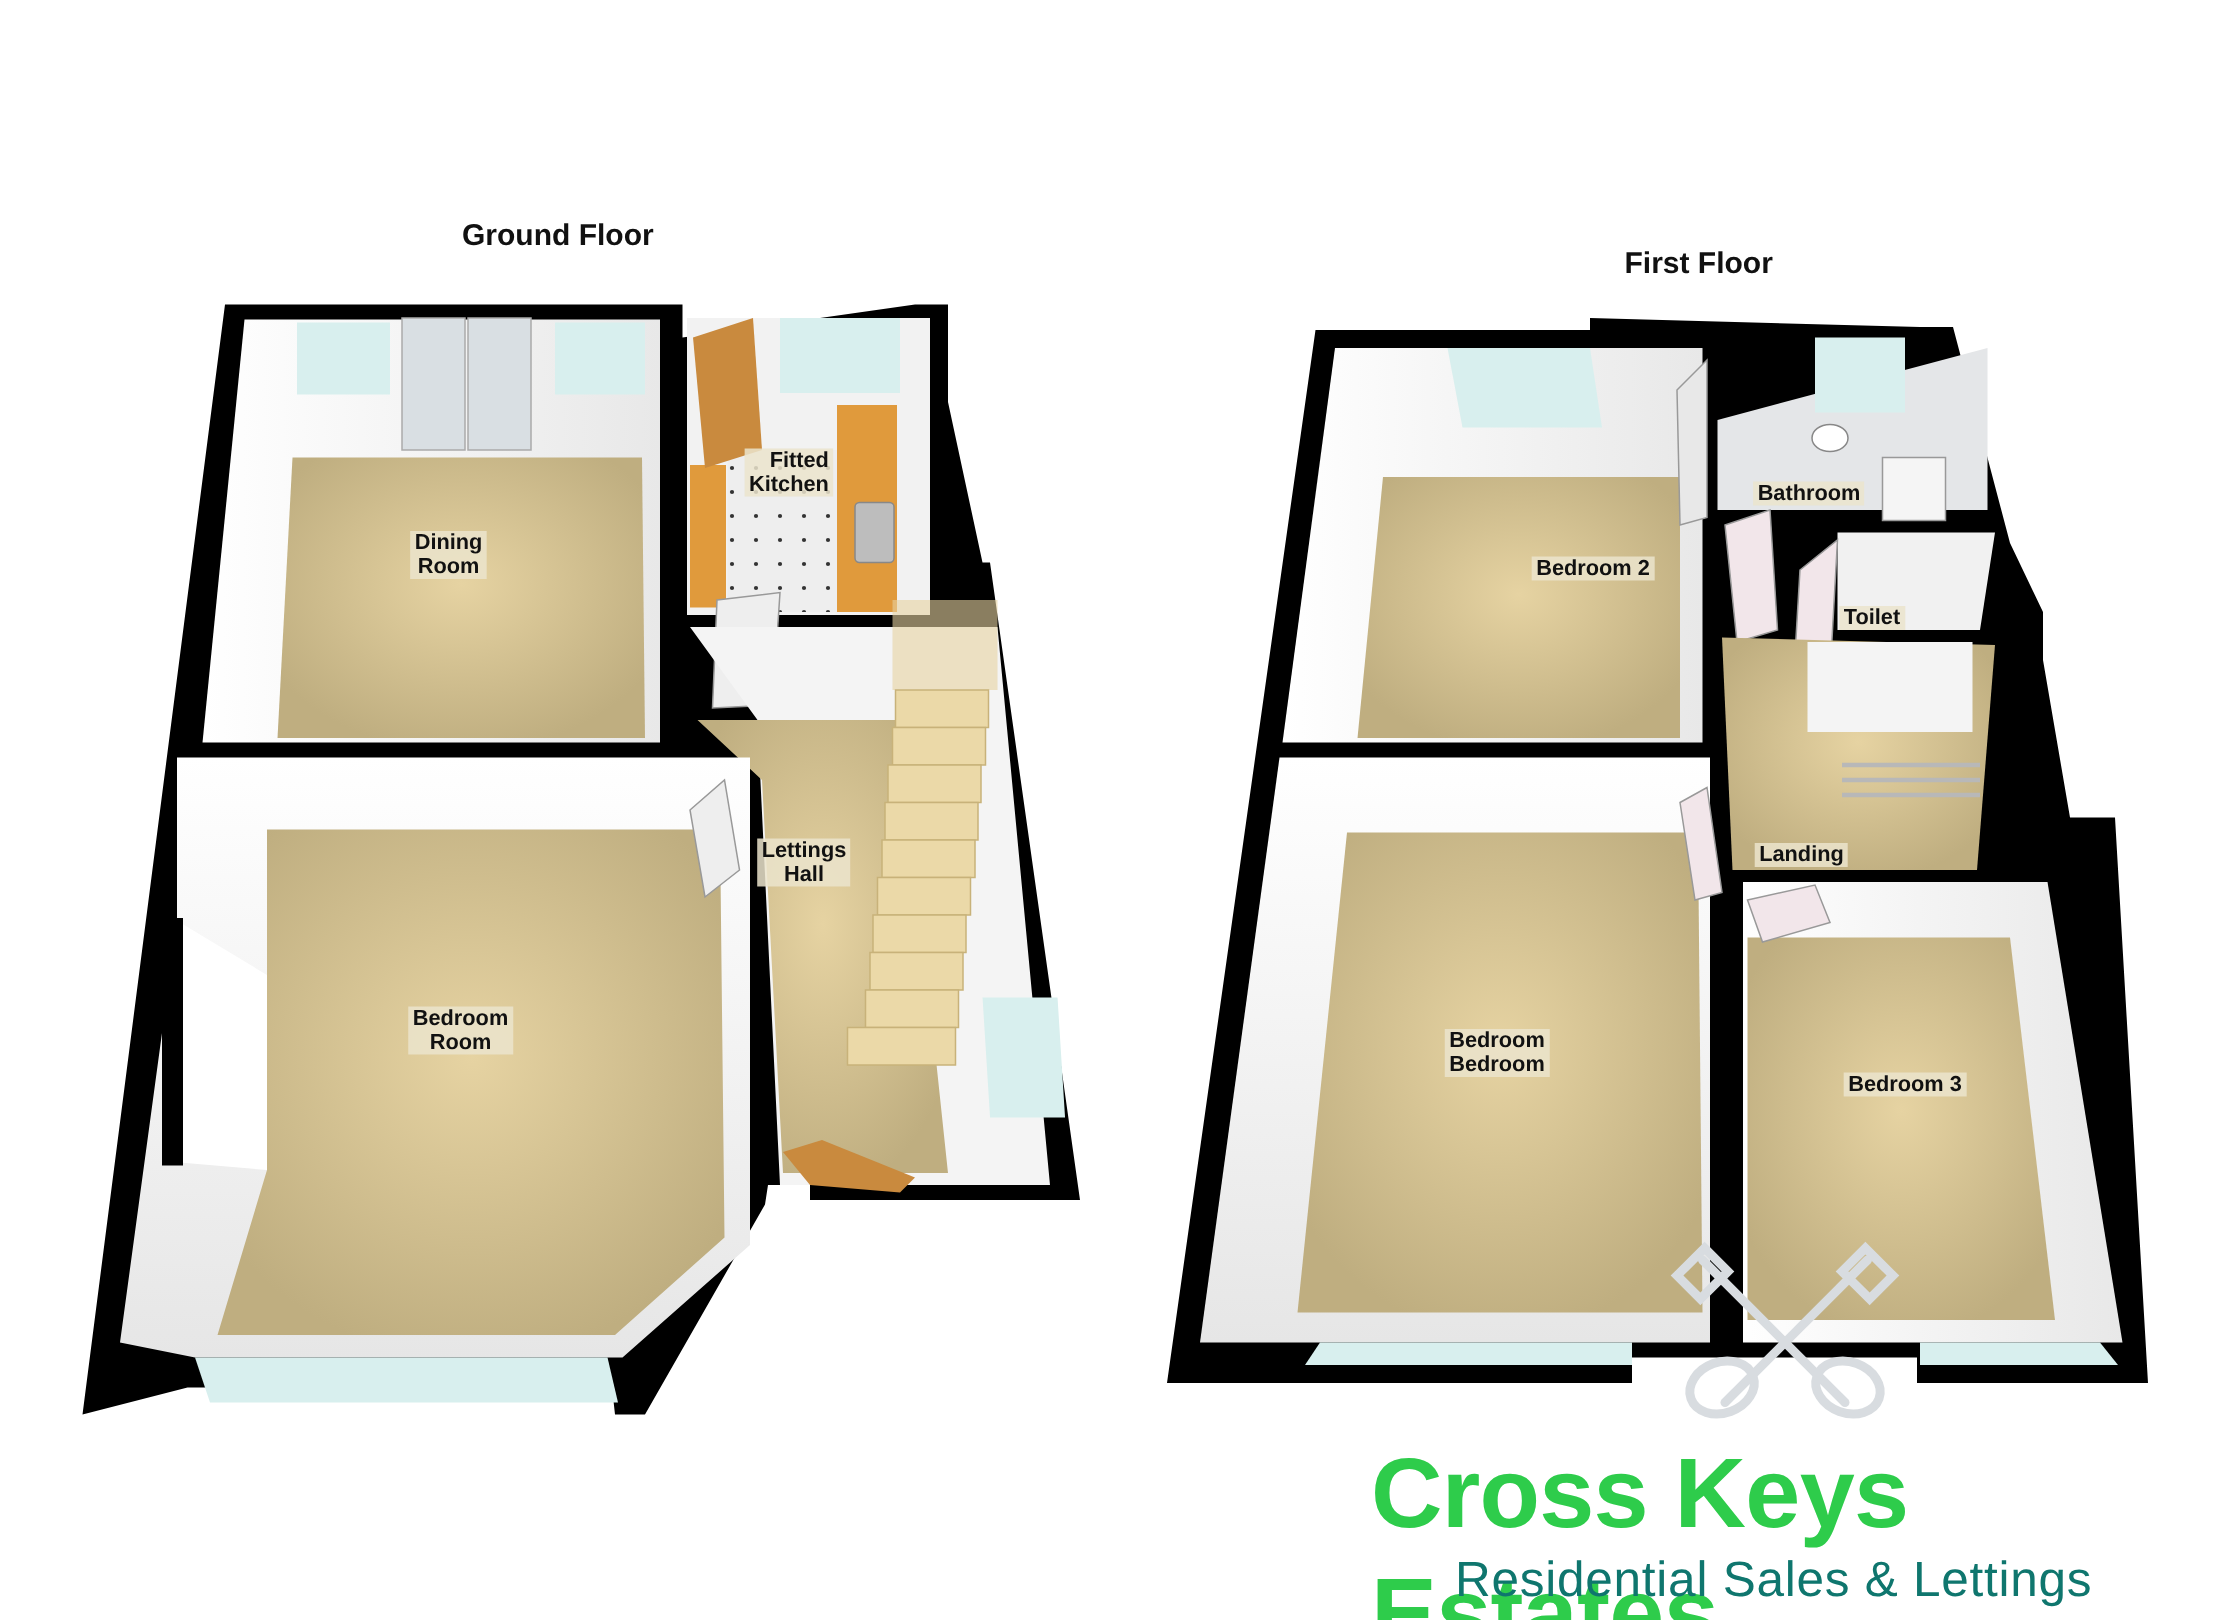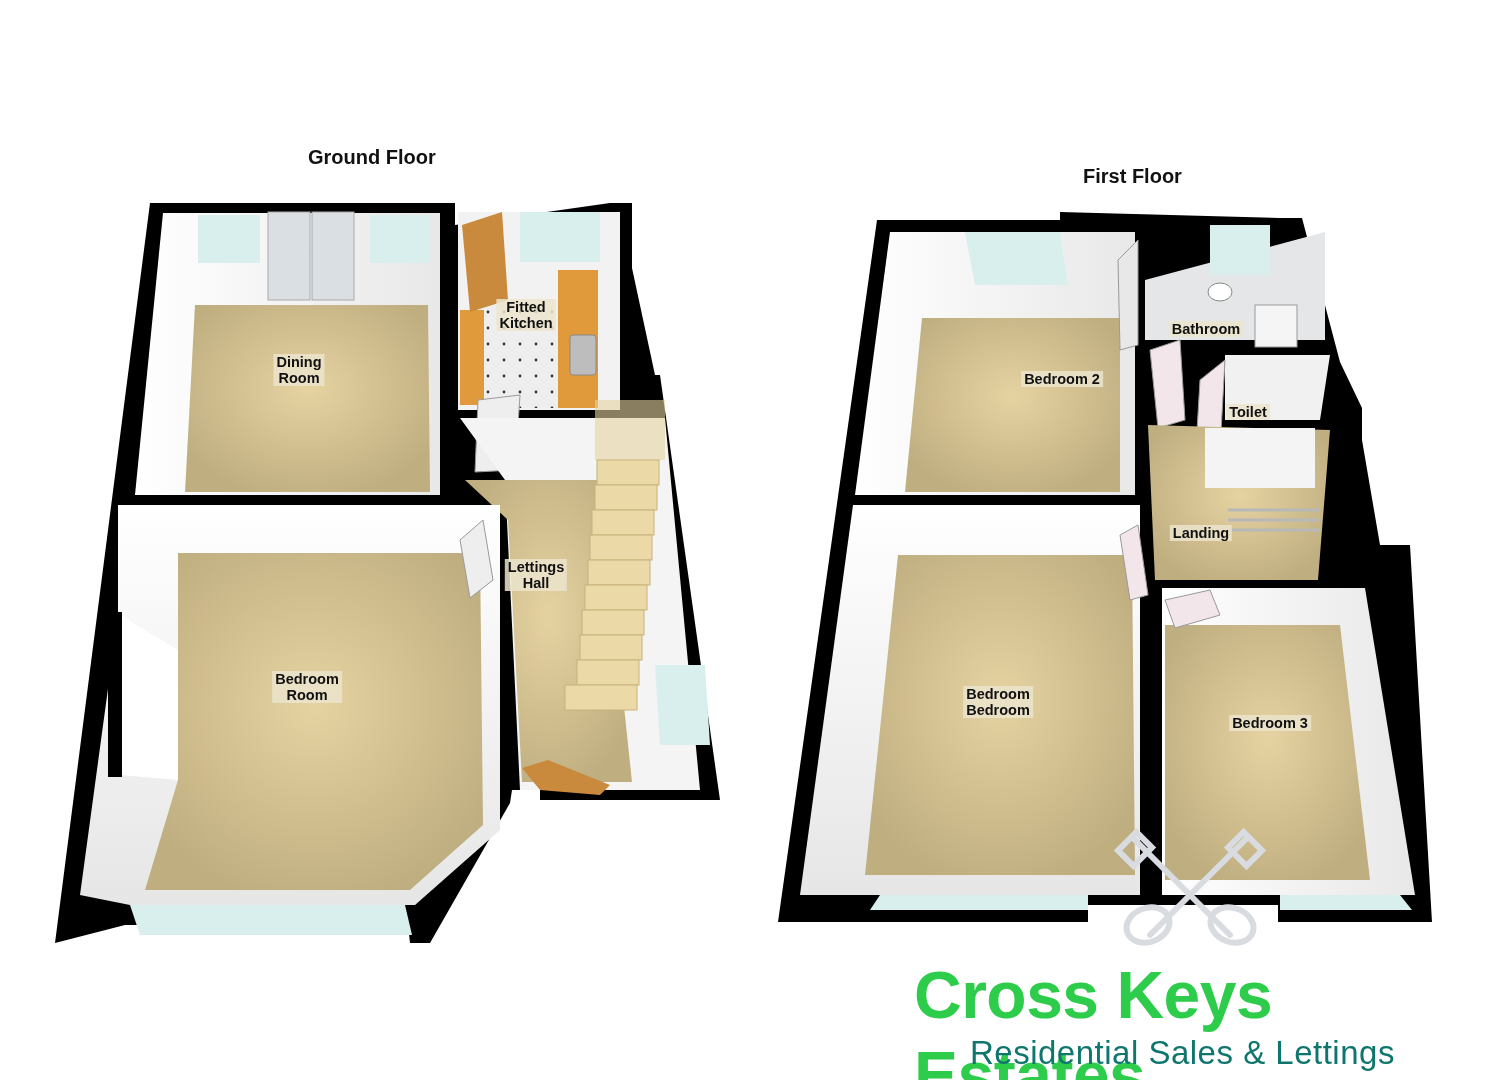--- a/index.html
+++ b/index.html
@@ -127,21 +127,21 @@
     <rect x="1232" y="838" width="26" height="22" transform="rotate(45 1245 849)"></rect>
     <ellipse cx="1148" cy="925" rx="22" ry="17" transform="rotate(-20 1148 925)"></ellipse>
     <ellipse cx="1232" cy="925" rx="22" ry="17" transform="rotate(20 1232 925)"></ellipse>
   </g>
 </svg>
 
 <div class="room-label" style="left:299px;top:370px;">
   <div>Dining</div>
   <div>Room</div>
 </div>
-<div class="room-label" style="left:526px;top:315px;">
+<div class="room-label" style="left:526px;top:315px;text-align:right;">
   <div>Fitted</div>
   <div>Kitchen</div>
 </div>
 <div class="room-label" style="left:536px;top:575px;">
   <div>Lettings</div>
   <div>Hall</div>
 </div>
 <div class="room-label" style="left:307px;top:687px;">
   <div>Bedroom</div>
   <div>Room</div>
@@ -149,21 +149,21 @@
 
 <div class="room-label" style="left:1062px;top:379px;">
   <div>Bedroom 2</div>
 </div>
 <div class="room-label" style="left:1206px;top:329px;">
   <div>Bathroom</div>
 </div>
 <div class="room-label" style="left:1248px;top:412px;">
   <div>Toilet</div>
 </div>
-<div class="room-label" style="left:1201px;top:533px;">
+<div class="room-label" style="left:1201px;top:570px;">
   <div>Landing</div>
 </div>
 <div class="room-label" style="left:998px;top:702px;">
   <div>Bedroom</div>
   <div>Bedroom</div>
 </div>
 <div class="room-label" style="left:1258px;top:723px;margin-left:12px;">
   <div>Bedroom 3</div>
 </div>
 

